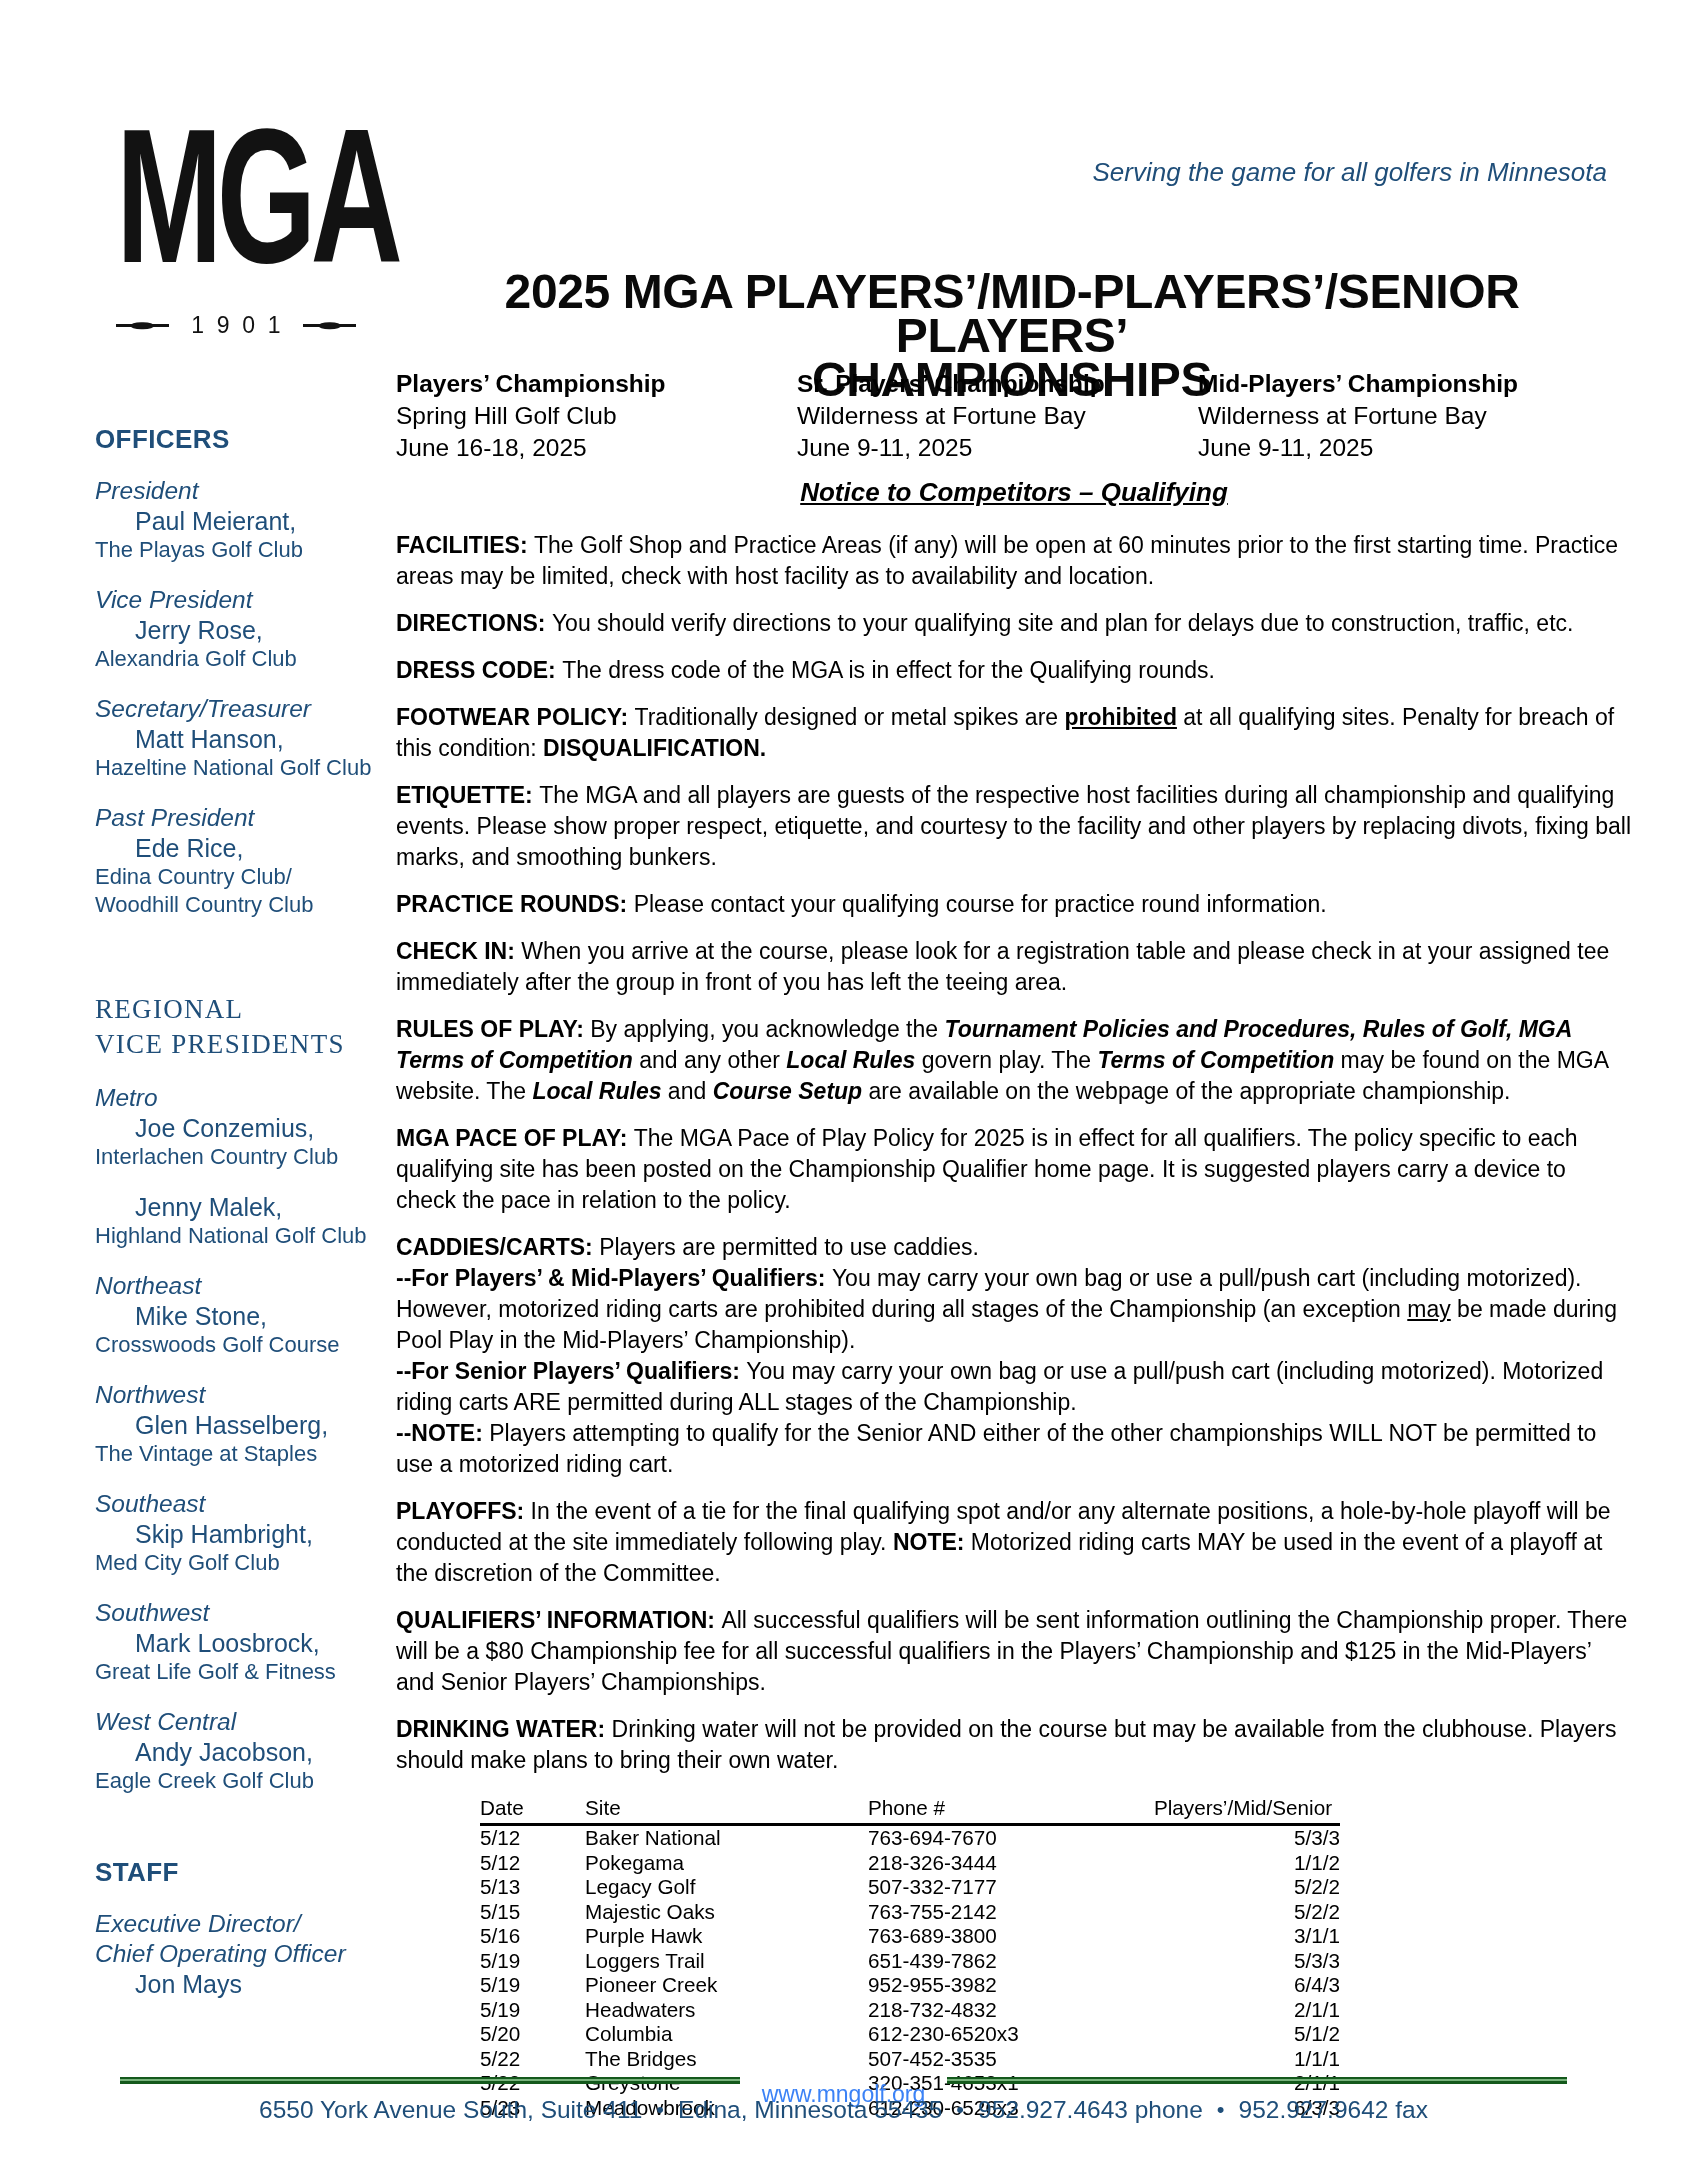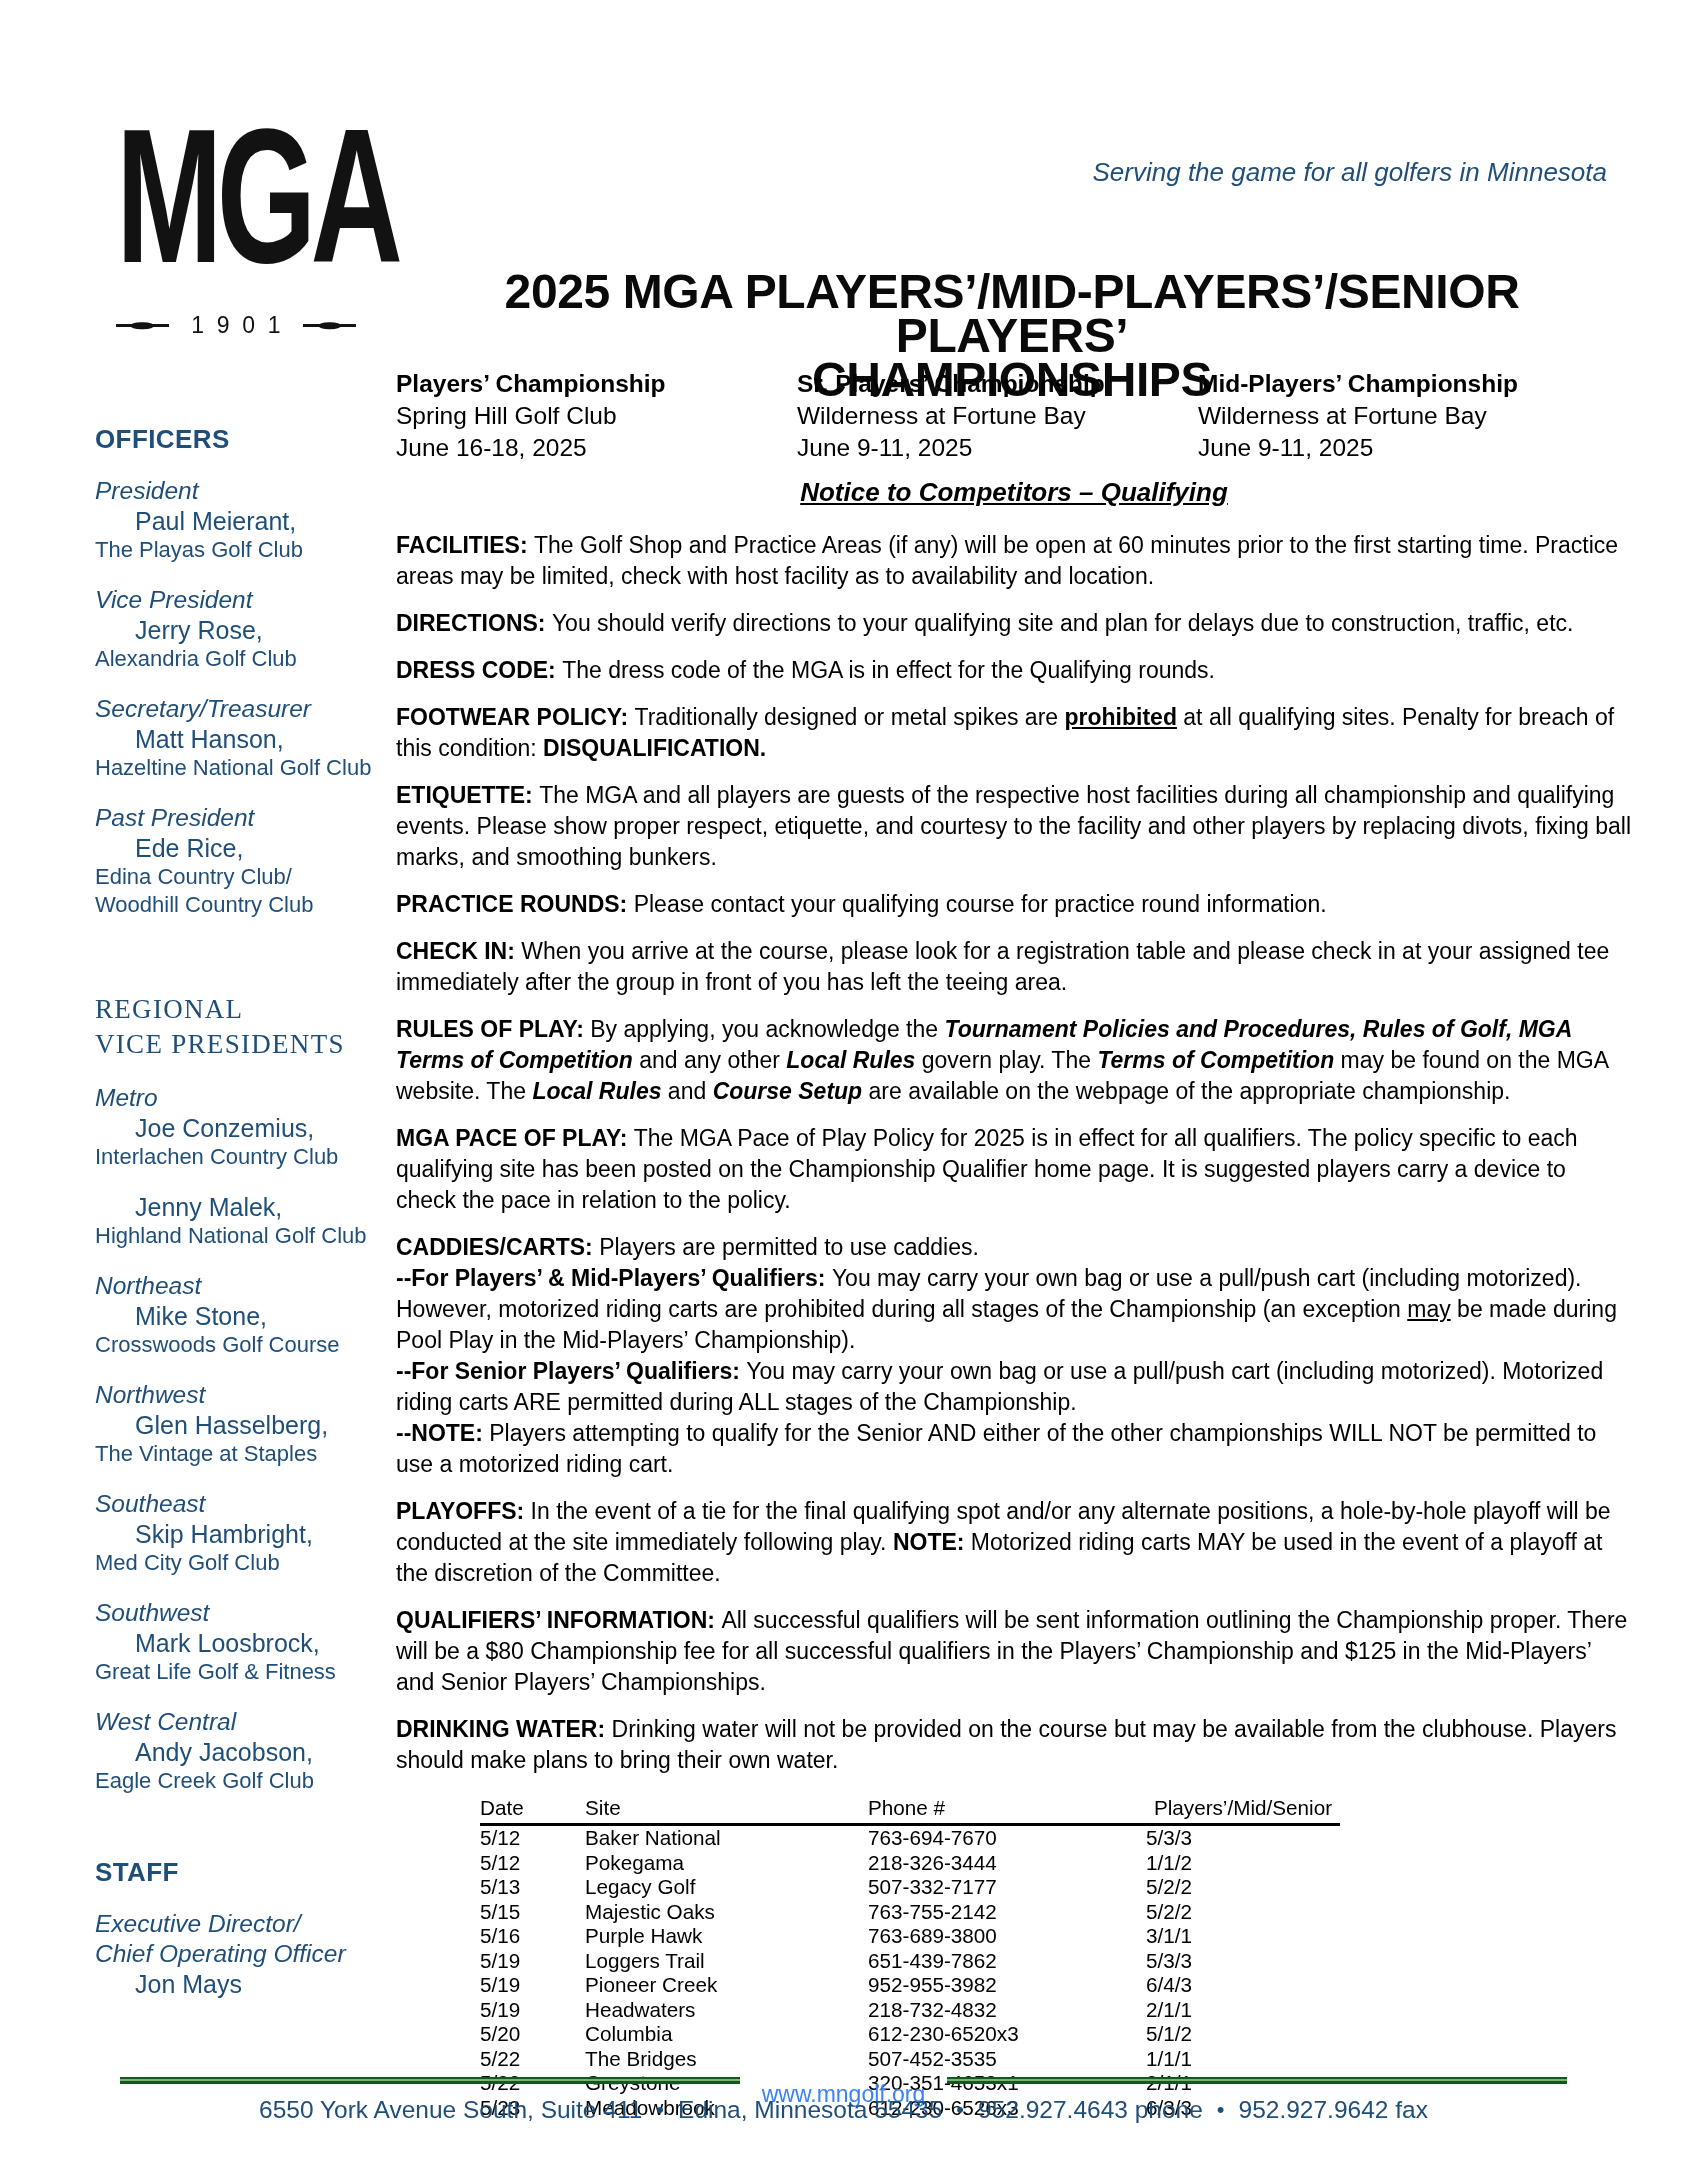--- a/index.html
+++ b/index.html
@@ -70,21 +70,21 @@
   
   .sites { margin:20px 0 0 84px; border-collapse:collapse; font-size:20.7px; }
   .sites th {
     font-weight:normal; text-align:left; border-bottom:3.4px solid #000;
     padding:0 0 2.5px 0; line-height:24.5px;
   }
   .sites td { padding:0; line-height:24.5px; }
   .c0 { width:105px; }
   .c1 { width:283px; }
   .c2 { width:278px; }
-  .c3 { width:194px; text-align:left; }
+  .c3 { width:194px; text-align:right; }
   th.c3 { text-align:center; }
 
   
   .footer-rule-row {
     position:absolute; left:0; top:2048px; width:1687px;
     display:flex; align-items:center; justify-content:center; gap:22px;
   }
   .gline {
     height:6.7px; flex:0 0 620px;
     background:linear-gradient(to bottom, #14591c 0 1.7px, #77b27b 1.7px 4.2px, #14591c 4.2px 6.7px);

